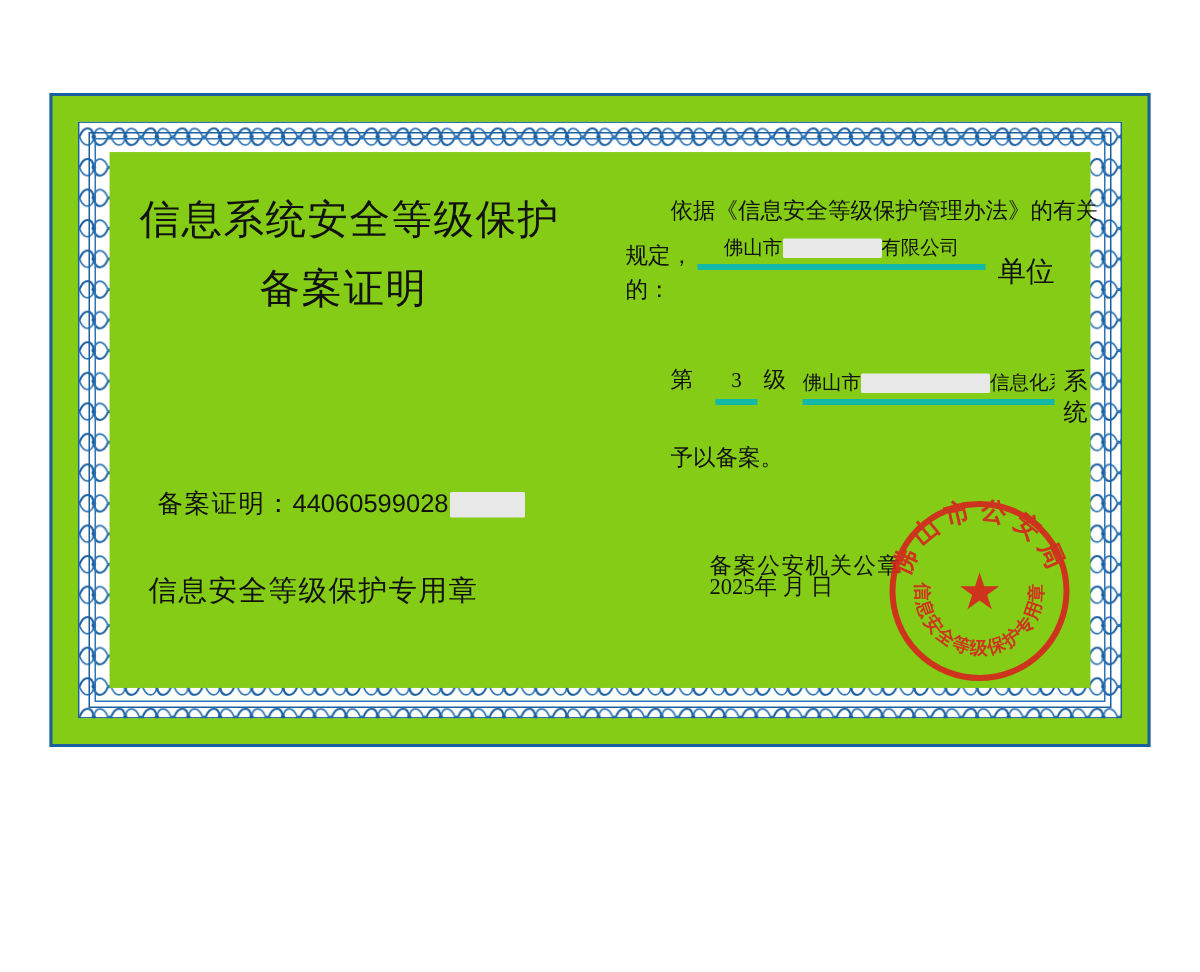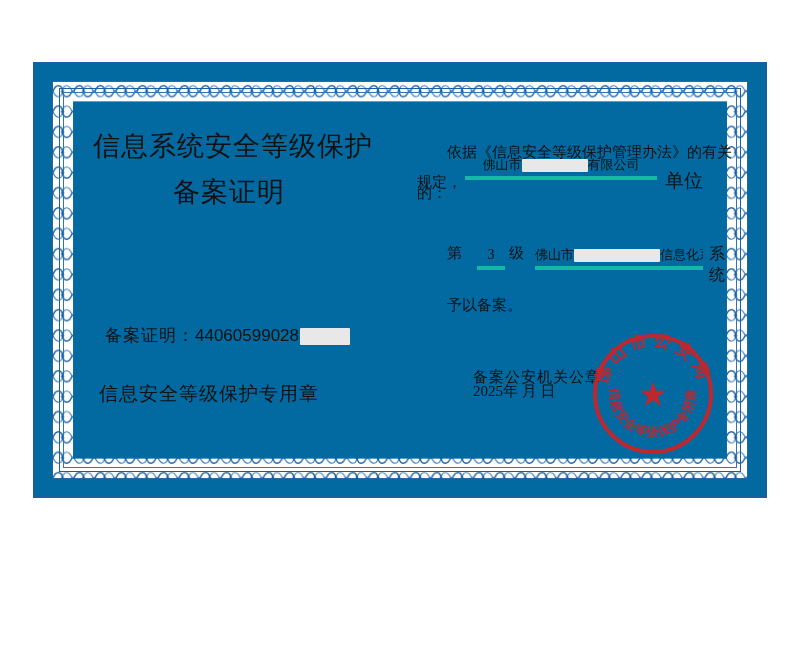--- a/index.html
+++ b/index.html
@@ -13,21 +13,21 @@
     font-family: "Liberation Serif", serif;
     overflow: hidden;
   }
 
   #certificate {
     position: absolute;
     left: 33px;
     top: 62px;
     width: 734px;
     height: 436px;
-    background: #0369a1;
+    background: #84cc16;
   }
 
   
   .border-outer {
     position: absolute;
     inset: 0;
     border: 2px solid #1a5fa0;
     box-sizing: border-box;
   }
   .border-band {
@@ -140,21 +140,20 @@
   
   .body-p1 {
     position: absolute;
     left: 0;
     top: 30px;
     width: 316px;
     font-size: 15px;
     line-height: 30px;
     color: #111;
     text-indent: 30px;
-    margin-top: 11px;
   }
   .fld {
     position: absolute;
     font-size: 13px;
     color: #111;
     text-align: center;
     border-bottom: 4px solid #14b8a6;
     white-space: nowrap;
     overflow: hidden;
   }

